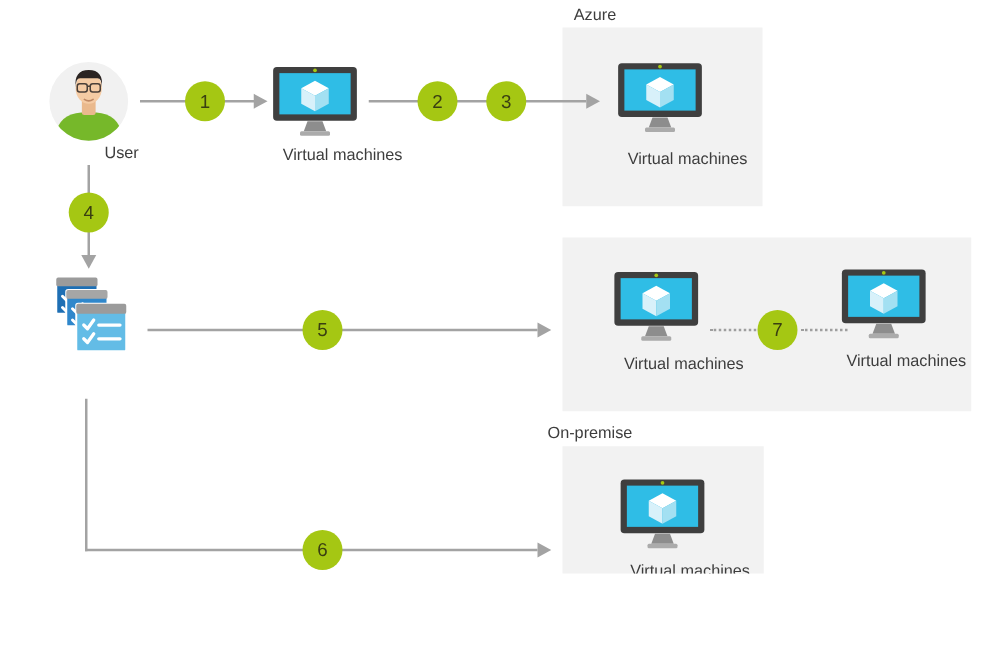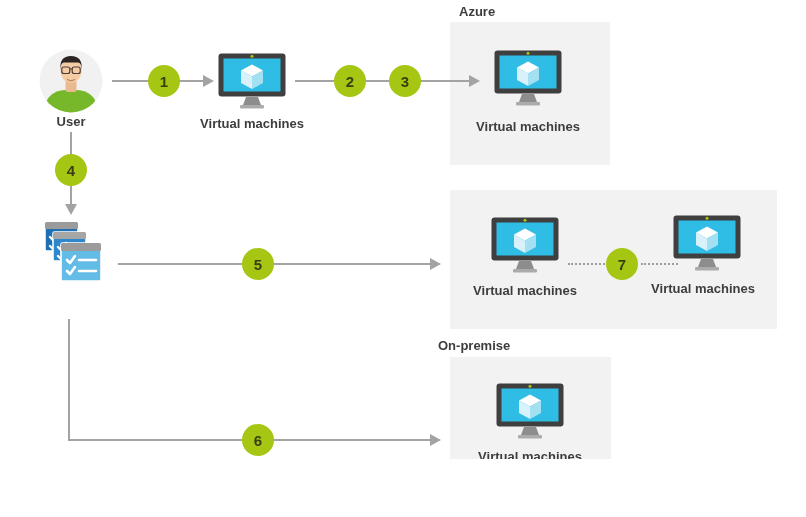--- a/index.html
+++ b/index.html
@@ -1,29 +1,28 @@
 <!DOCTYPE html>
 <html style="--lime: #a5c713; --arrow: #a3a3a3; --box-bg: #f2f2f2; --screen: #2fbde6; --bezel: #3f3f3f; --text: #3d3d3d;"><head>
 <meta charset="utf-8">
 <style>
   html,body{margin:0;padding:0;background:#fff;}
   .canvas{
     position:relative;width:806px;height:459px;background:#fff;
     font-family:"Liberation Sans",sans-serif;overflow:hidden;
     color:var(--text,#3d3d3d);
-    font-weight:bold;
   }
   .box{position:absolute;background:var(--box-bg,#f2f2f2);}
   .box-azure{left:450px;top:22px;width:160px;height:143px;}
   .box-group{left:450px;top:190px;width:327px;height:139px;}
   .box-onprem{left:450px;top:357px;width:161px;height:139px;}
   .section-label{position:absolute;font-size:13px;color:var(--text,#3d3d3d);}
   .label-azure{left:459px;top:4px;}
   .label-onprem{left:438px;top:338px;}
-  .node-label{position:absolute;font-size:13px;color:var(--text,#3d3d3d);text-align:center;width:140px;}
+  .node-label{position:absolute;font-size:13px;color:var(--text,#3d3d3d);text-align:right;width:140px;}
   .lbl-user{left:31px;top:114px;width:80px;}
   .lbl-vm1{left:182px;top:116px;}
   .lbl-vm2{left:458px;top:119px;}
   .lbl-jobqueue{left:12px;top:291px;width:120px;}
   .lbl-vm3{left:455px;top:283px;}
   .lbl-vm4{left:633px;top:281px;}
   .lbl-vm5{left:460px;top:449px;}
   .hline{position:absolute;height:2px;background:var(--arrow,#a3a3a3);}
   .vline{position:absolute;width:2px;background:var(--arrow,#a3a3a3);}
   .head-right{position:absolute;width:0;height:0;

